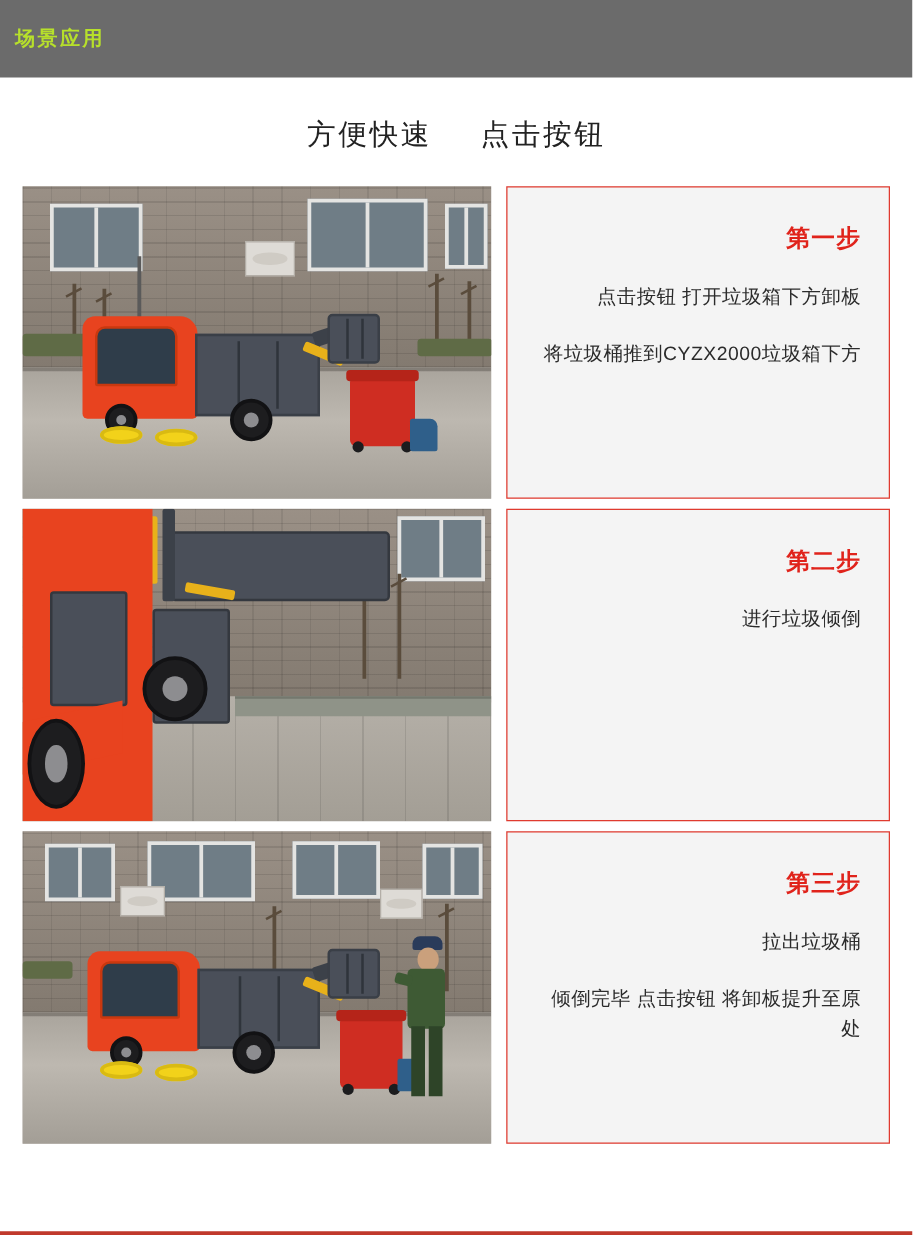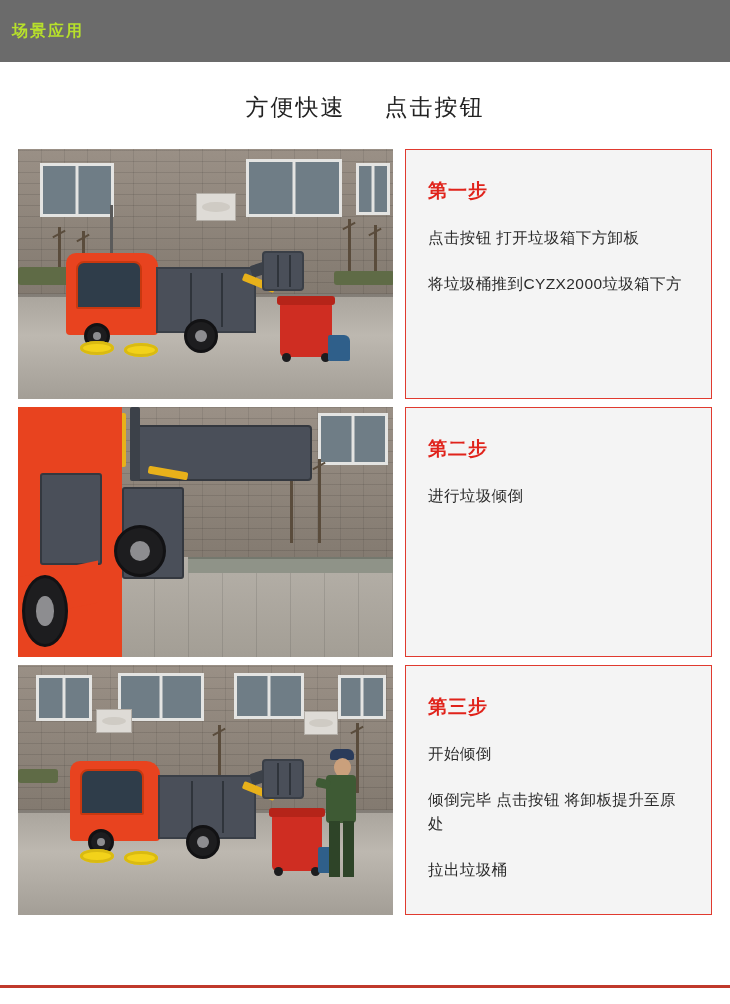--- a/index.html
+++ b/index.html
@@ -76,20 +76,21 @@
     position: relative;
     overflow: hidden;
     background: #b9b4ad;
   }
   .step-text {
     flex: 1;
     border: 1px solid #e03a2f;
     background: #f4f4f4;
     padding: 28px 22px 0 22px;
     box-sizing: border-box;
+    text-align: right;
   }
   .step-label {
     color: #e0231b;
     font-size: 19px;
     font-weight: bold;
     letter-spacing: 1px;
     margin: 0 0 22px 0;
   }
   .step-line {
     font-size: 15.5px;
@@ -426,22 +427,21 @@
           <div class="w-head" style="left:16px; top:9px; width:17px; height:19px;"></div>
           <div class="w-body" style="left:8px; top:26px; width:30px; height:48px;"></div>
           <div class="w-arm" style="left:-2px; top:30px; width:14px; height:9px; transform:rotate(14deg);"></div>
           <div class="w-leg" style="left:11px; top:72px; width:11px; height:56px;"></div>
           <div class="w-leg" style="left:25px; top:72px; width:11px; height:56px;"></div>
         </div>
       </div>
     </div>
     <div class="step-text">
       <div class="step-label">第三步</div>
-      <p class="step-line">开始倾倒</p>
+      <p class="step-line">拉出垃圾桶</p>
       <p class="step-line">倾倒完毕 点击按钮 将卸板提升至原处</p>
-      <p class="step-line">拉出垃圾桶</p>
     </div>
   </div>
 
 </div>
 
 <div class="bottom-rule"></div>
 <div class="bottom-rule2"></div>
 
 </body></html>

